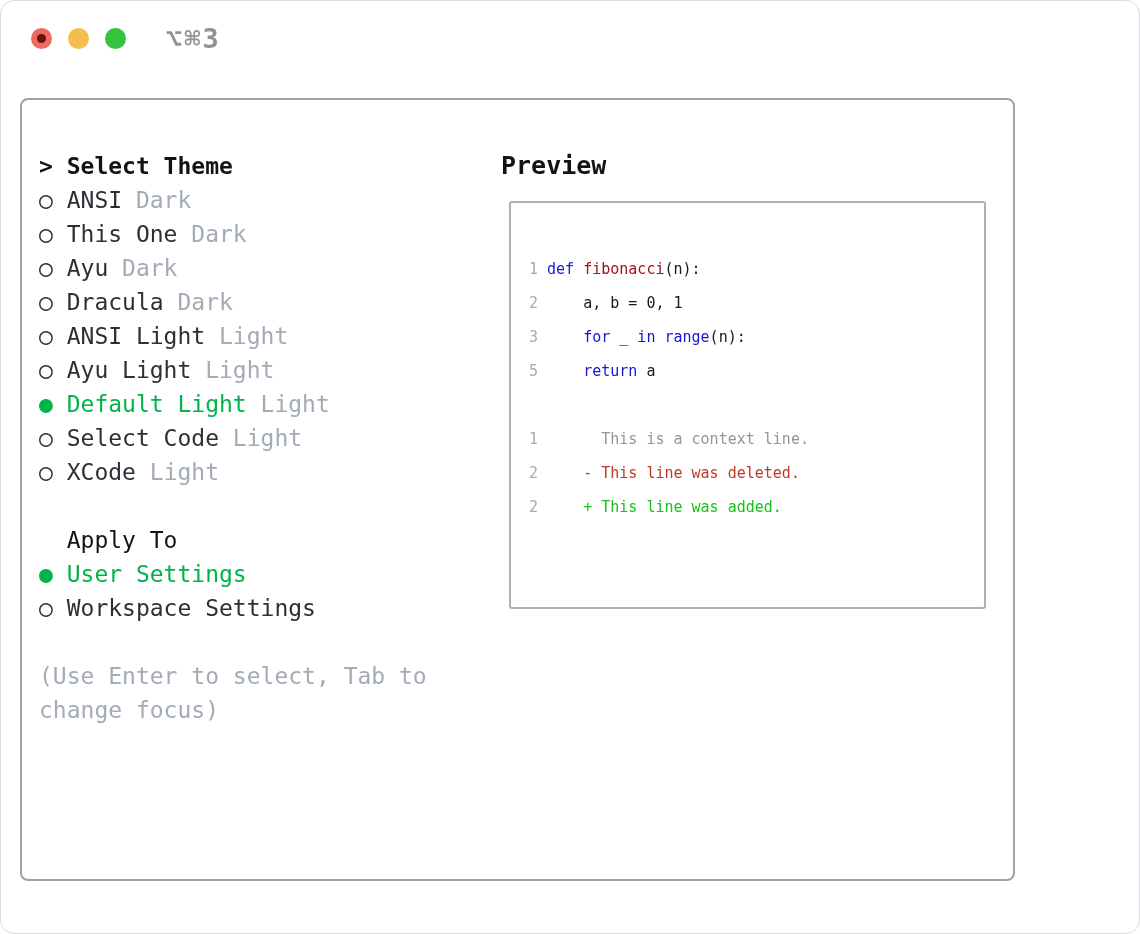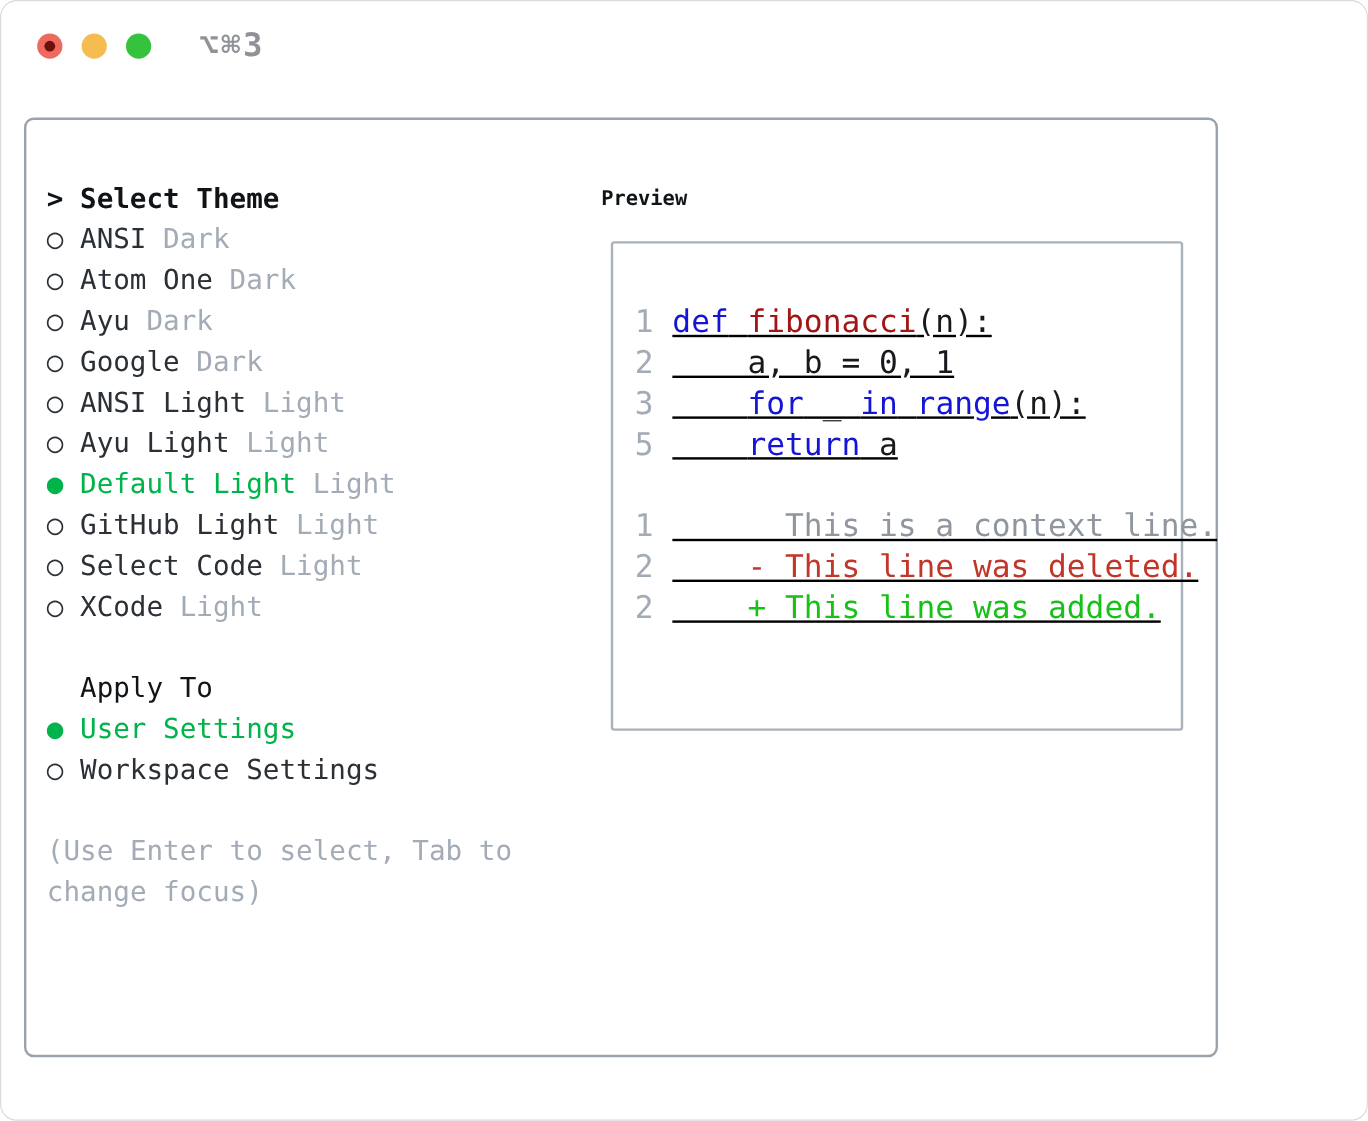--- a/index.html
+++ b/index.html
@@ -38,26 +38,26 @@
   .prefix { display:inline-block; width:2ch; }
   .nm { color:var(--item_text); }
   .variant { color:var(--muted); margin-left:1ch;text-align:center; }
   .row.selected .marker, .row.selected .nm, .row.selected .label { color:var(--green); }
   .plain-header { color:var(--header_text); padding-left:2ch; }
   .label { color:var(--item_text); }
   .hint { color:var(--muted); }
   
   .preview-header {
     position:absolute; left:479px; top:49px; height:34px; line-height:34px;
-    font-size:17px; font-weight:bold; color:var(--header_text);
+    font-size:25px; font-weight:bold; color:var(--header_text);
   }
   .preview-box {
     position:absolute; left:487px; top:101px; width:477px; height:408px;
     border:2px solid var(--box_border); border-radius:3px;
-    padding:49px 0 0 18px; font-size:26px; background:#fff;text-decoration:underline;
+    padding:49px 0 0 18px; font-size:15px; background:#fff;
   }
   .cl { height:34px; line-height:34px; white-space:pre; color:var(--code_text); }
   .ln { display:inline-block; width:2ch; color:var(--ln_gray); }
   .kw  { color:var(--kw_blue); }
   .fn  { color:var(--fn_red); }
   .pl  { color:var(--code_text); }
   .ctx { color:var(--ctx_gray); }
   .del { color:var(--del_red); }
   .add { color:var(--add_green); }
 </style>
@@ -72,27 +72,26 @@
     <span class="tl tl-green"></span>
     <span class="win-title">⌥⌘3</span>
   </div>
 
   <div class="panel">
 
     <div class="left-col">
       <div class="row header-row"><span class="prefix">&gt;</span><span>Select Theme</span></div>
 
       <div class="row"><span class="marker">○</span><span class="nm">ANSI</span><span class="variant">Dark</span></div>
-      <div class="row"><span class="marker">○</span><span class="nm">Atom One</span><span class="variant">Dark</span></div>
+      <div class="row"><span class="marker">○</span><span class="nm">This One</span><span class="variant">Dark</span></div>
       <div class="row"><span class="marker">○</span><span class="nm">Ayu</span><span class="variant">Dark</span></div>
-      <div class="row"><span class="marker">○</span><span class="nm">Google</span><span class="variant">Dark</span></div>
+      <div class="row"><span class="marker">○</span><span class="nm">Dracula</span><span class="variant">Dark</span></div>
       <div class="row"><span class="marker">○</span><span class="nm">ANSI Light</span><span class="variant">Light</span></div>
       <div class="row"><span class="marker">○</span><span class="nm">Ayu Light</span><span class="variant">Light</span></div>
       <div class="row selected"><span class="marker">●</span><span class="nm">Default Light</span><span class="variant">Light</span></div>
-      <div class="row"><span class="marker">○</span><span class="nm">GitHub Light</span><span class="variant">Light</span></div>
       <div class="row"><span class="marker">○</span><span class="nm">Select Code</span><span class="variant">Light</span></div>
       <div class="row"><span class="marker">○</span><span class="nm">XCode</span><span class="variant">Light</span></div>
 
       <div class="row"></div>
 
       <div class="row plain-header"><span>Apply To</span></div>
       <div class="row selected"><span class="marker">●</span><span class="label">User Settings</span></div>
       <div class="row"><span class="marker">○</span><span class="label">Workspace Settings</span></div>
 
       <div class="row"></div>

